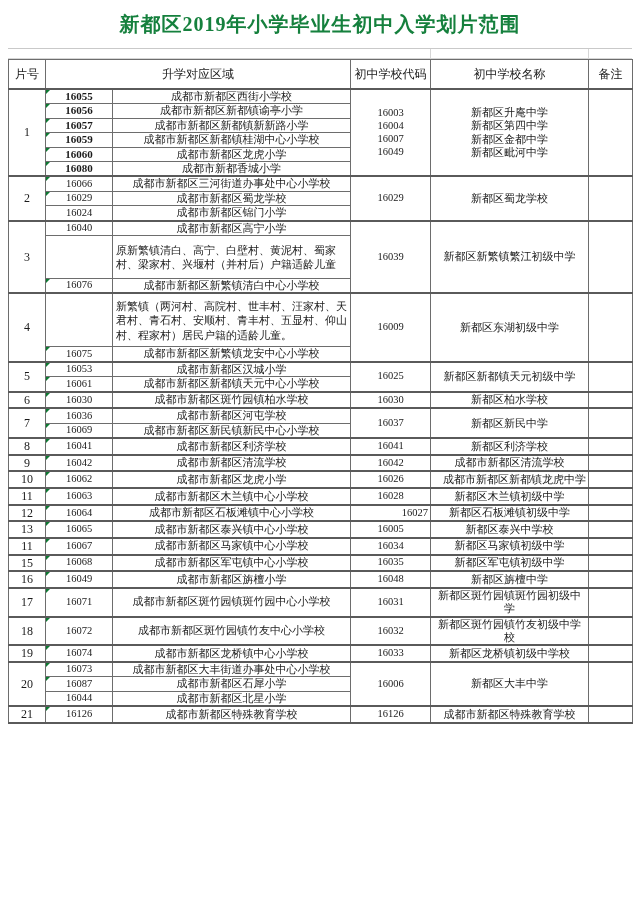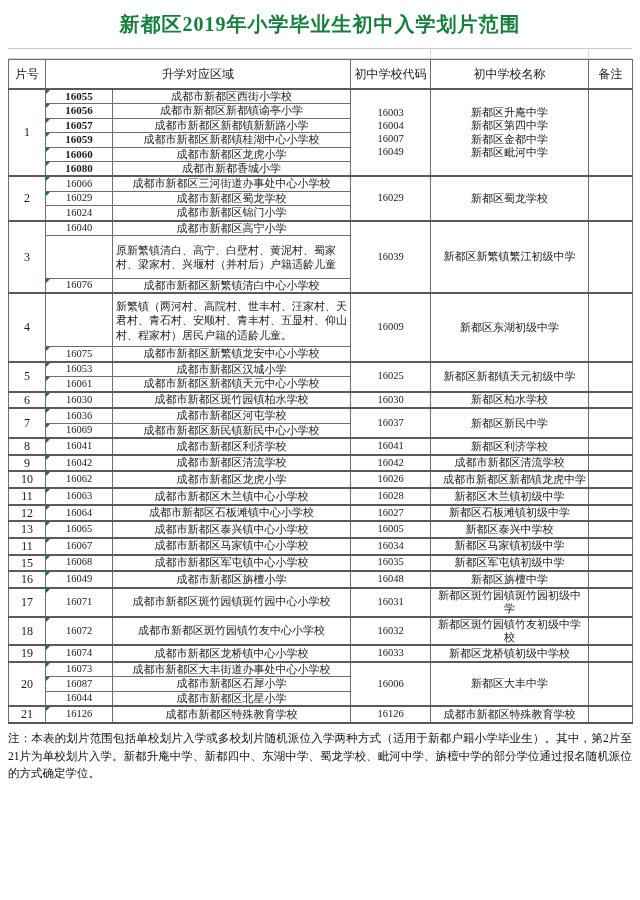--- a/index.html
+++ b/index.html
@@ -289,21 +289,21 @@
           <td class="code-cell">16063<span class="tri"></span></td>
           <td class="region">成都市新都区木兰镇中心小学校</td>
           <td class="mcode" rowspan="1" style="white-space: pre-line;">16028</td>
           <td class="mname" rowspan="1" style="white-space: pre-line;">新都区木兰镇初级中学</td>
           <td class="remark" rowspan="1"></td>
         </tr>
         <tr class="group-start">
           <td class="pian" rowspan="1">12</td>
           <td class="code-cell">16064<span class="tri"></span></td>
           <td class="region">成都市新都区石板滩镇中心小学校</td>
-          <td class="mcode" rowspan="1" style="white-space: pre-line;">16027</td>
+          <td class="mcode" rowspan="1" style="white-space: pre-line; text-align: right;">16027</td>
           <td class="mname" rowspan="1" style="white-space: pre-line;">新都区石板滩镇初级中学</td>
           <td class="remark" rowspan="1"></td>
         </tr>
         <tr class="group-start">
           <td class="pian" rowspan="1">13</td>
           <td class="code-cell">16065<span class="tri"></span></td>
           <td class="region">成都市新都区泰兴镇中心小学校</td>
           <td class="mcode" rowspan="1" style="white-space: pre-line; margin-left: 9px;">16005</td>
           <td class="mname" rowspan="1" style="white-space: pre-line;">新都区泰兴中学校</td>
           <td class="remark" rowspan="1"></td>
@@ -376,17 +376,14 @@
           <td class="pian" rowspan="1">21</td>
           <td class="code-cell">16126<span class="tri"></span></td>
           <td class="region">成都市新都区特殊教育学校</td>
           <td class="mcode" rowspan="1" style="white-space: pre-line;">16126</td>
           <td class="mname" rowspan="1" style="white-space: pre-line;">成都市新都区特殊教育学校</td>
           <td class="remark" rowspan="1"></td>
         </tr>
       </tbody>
   </table>
 
-  <div class="footnote">
-    <span class="lead">注：本表的划片范围包括单校划片入学或多校划片随机派位入学两种方式（适用于新都户籍小学毕业生）。其中，第2片至21片为单校划片入学。新都升庵中学、新都四中、东湖中学、蜀龙学校、毗河中学、旃檀中学的部分学位通过报名随机派位的方式确定学位。</span>
-  </div>
 
 </div>
 
 </body></html>

